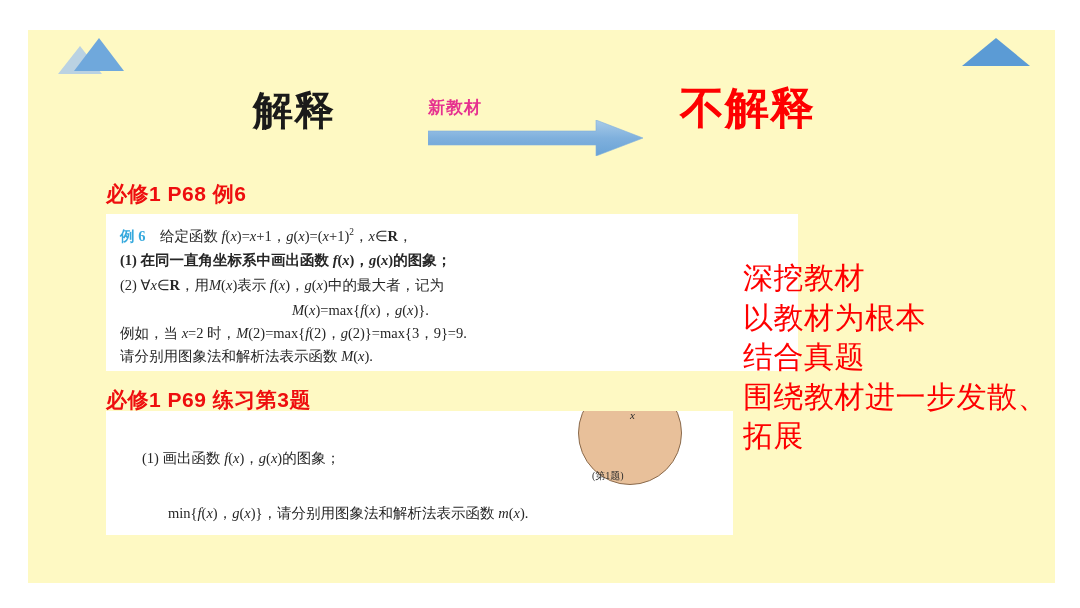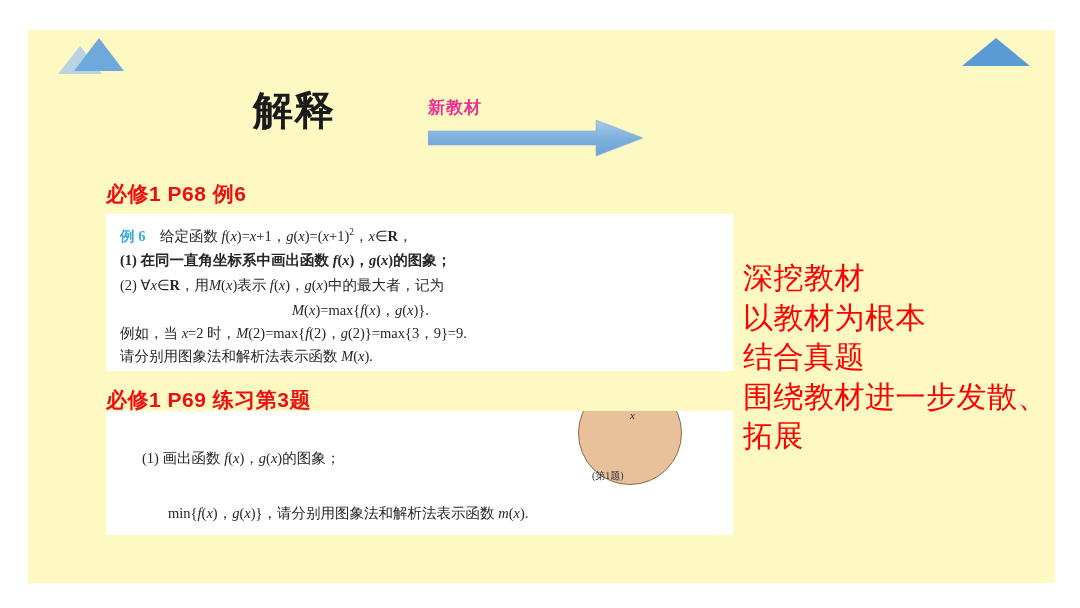--- a/index.html
+++ b/index.html
@@ -103,21 +103,21 @@
   #head-2 { left: 78px; top: 356px; }
 
   
   .excerpt {
     position: absolute;
     background: #ffffff;
     overflow: hidden;
   }
   #excerpt-1 {
     left: 78px; top: 184px;
-    width: 627px; height: 157px;
+    width: 692px; height: 157px;
   }
   #excerpt-2 {
     left: 78px; top: 381px;
     width: 627px; height: 124px;
   }
   .excerpt-inner {
     position: relative;
     width: 100%; height: 100%;
     font-family: "Liberation Serif", serif;
     color: #262626;
@@ -216,20 +216,21 @@
           <linearGradient id="agrad" x1="0" y1="0" x2="0" y2="1">
             <stop offset="0%" stop-color="#a9cbe8"></stop>
             <stop offset="50%" stop-color="#7fb0dd"></stop>
             <stop offset="100%" stop-color="#6aa3d6"></stop>
           </linearGradient>
         </defs>
         <polygon points="0,11 168,11 168,0 215,18 168,36 168,25 0,25" fill="url(#agrad)" stroke="#7fb0dd" stroke-width="0.6"></polygon>
       </svg>
     </div>
 
+    <div id="title-right">不解释</div>
   </div>
 
   <div class="section-head" id="head-1">必修1 P68 例6</div>
 
   <div class="excerpt" id="excerpt-1">
     <div class="excerpt-inner">
       <div class="ln" id="e1l1">
         <span class="ex-label">例 6</span>
         &nbsp;&nbsp;&nbsp;给定函数&nbsp;<span class="mi">f</span>(<span class="mi">x</span>)=<span class="mi">x</span>+1，<span class="mi">g</span>(<span class="mi">x</span>)=(<span class="mi">x</span>+1)<sup>2</sup>，<span class="mi">x</span>∈<span class="bb">R</span>，
       </div>

